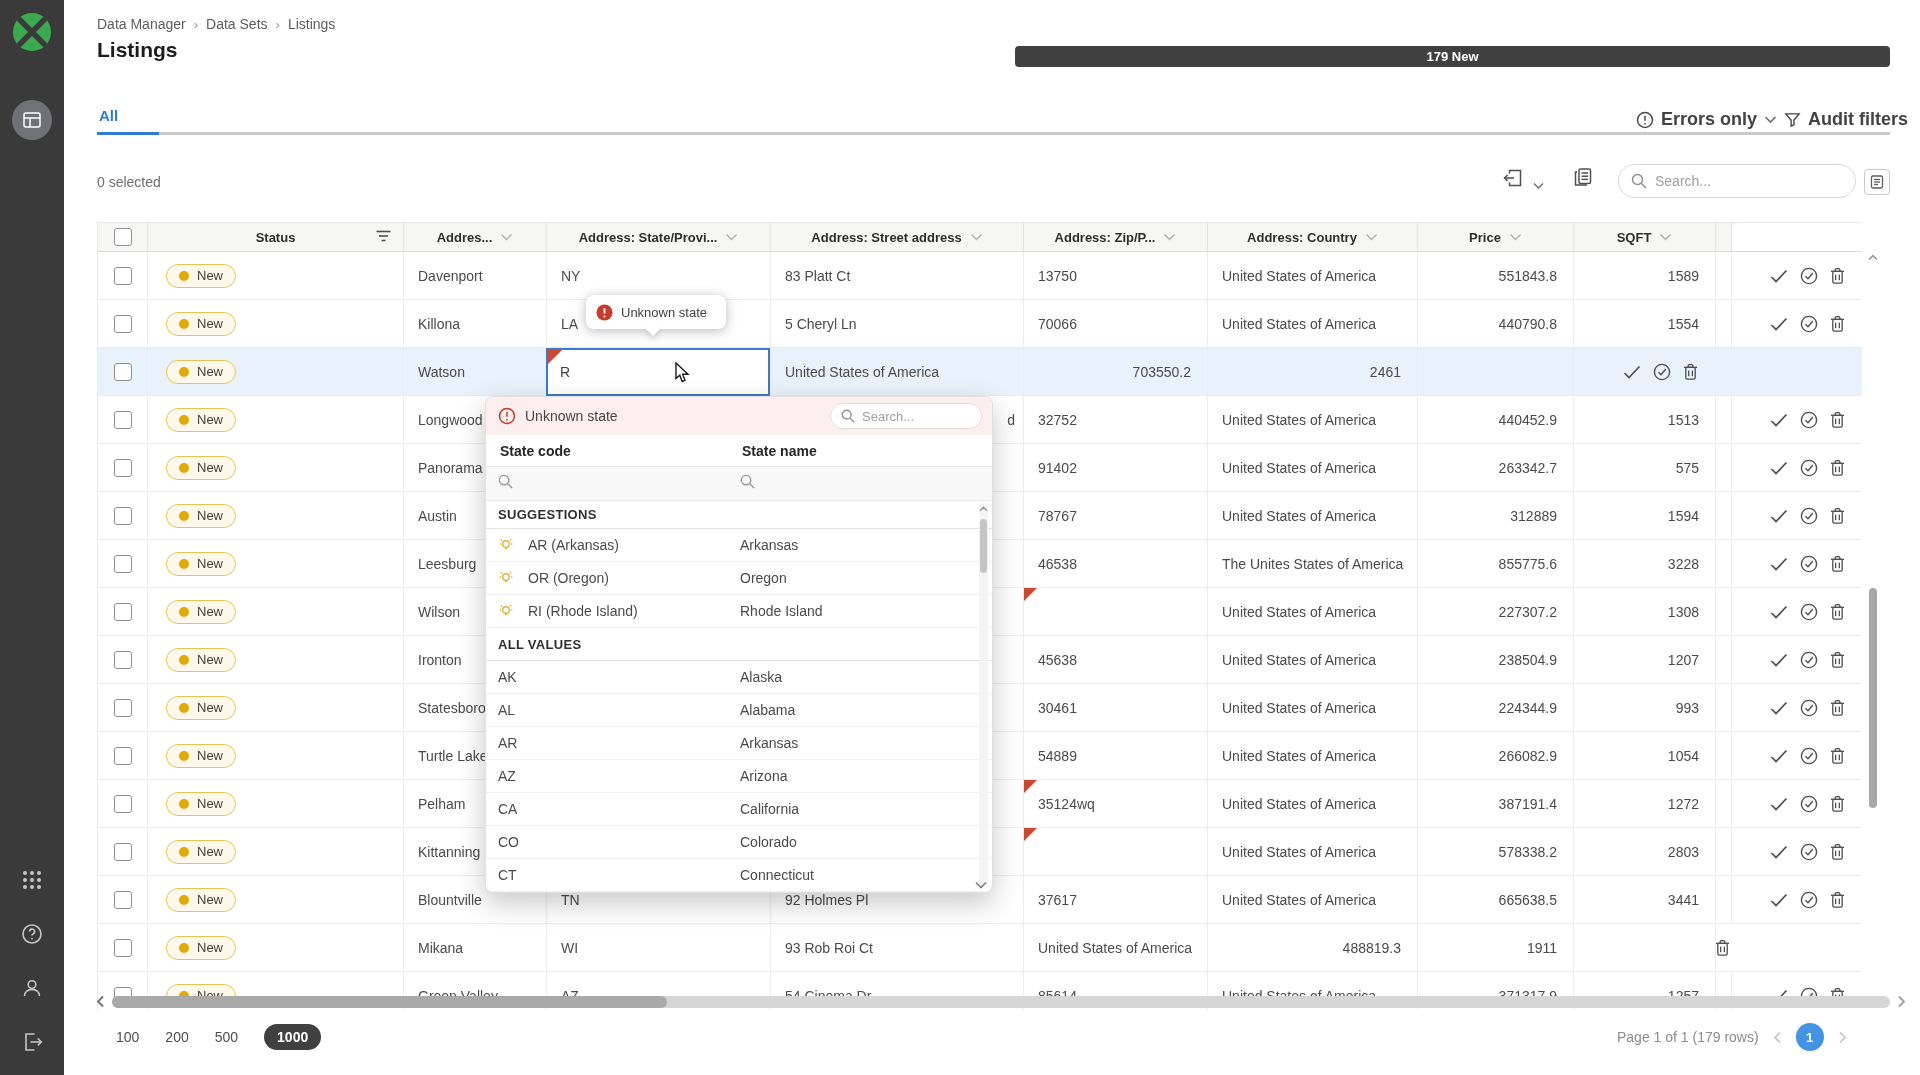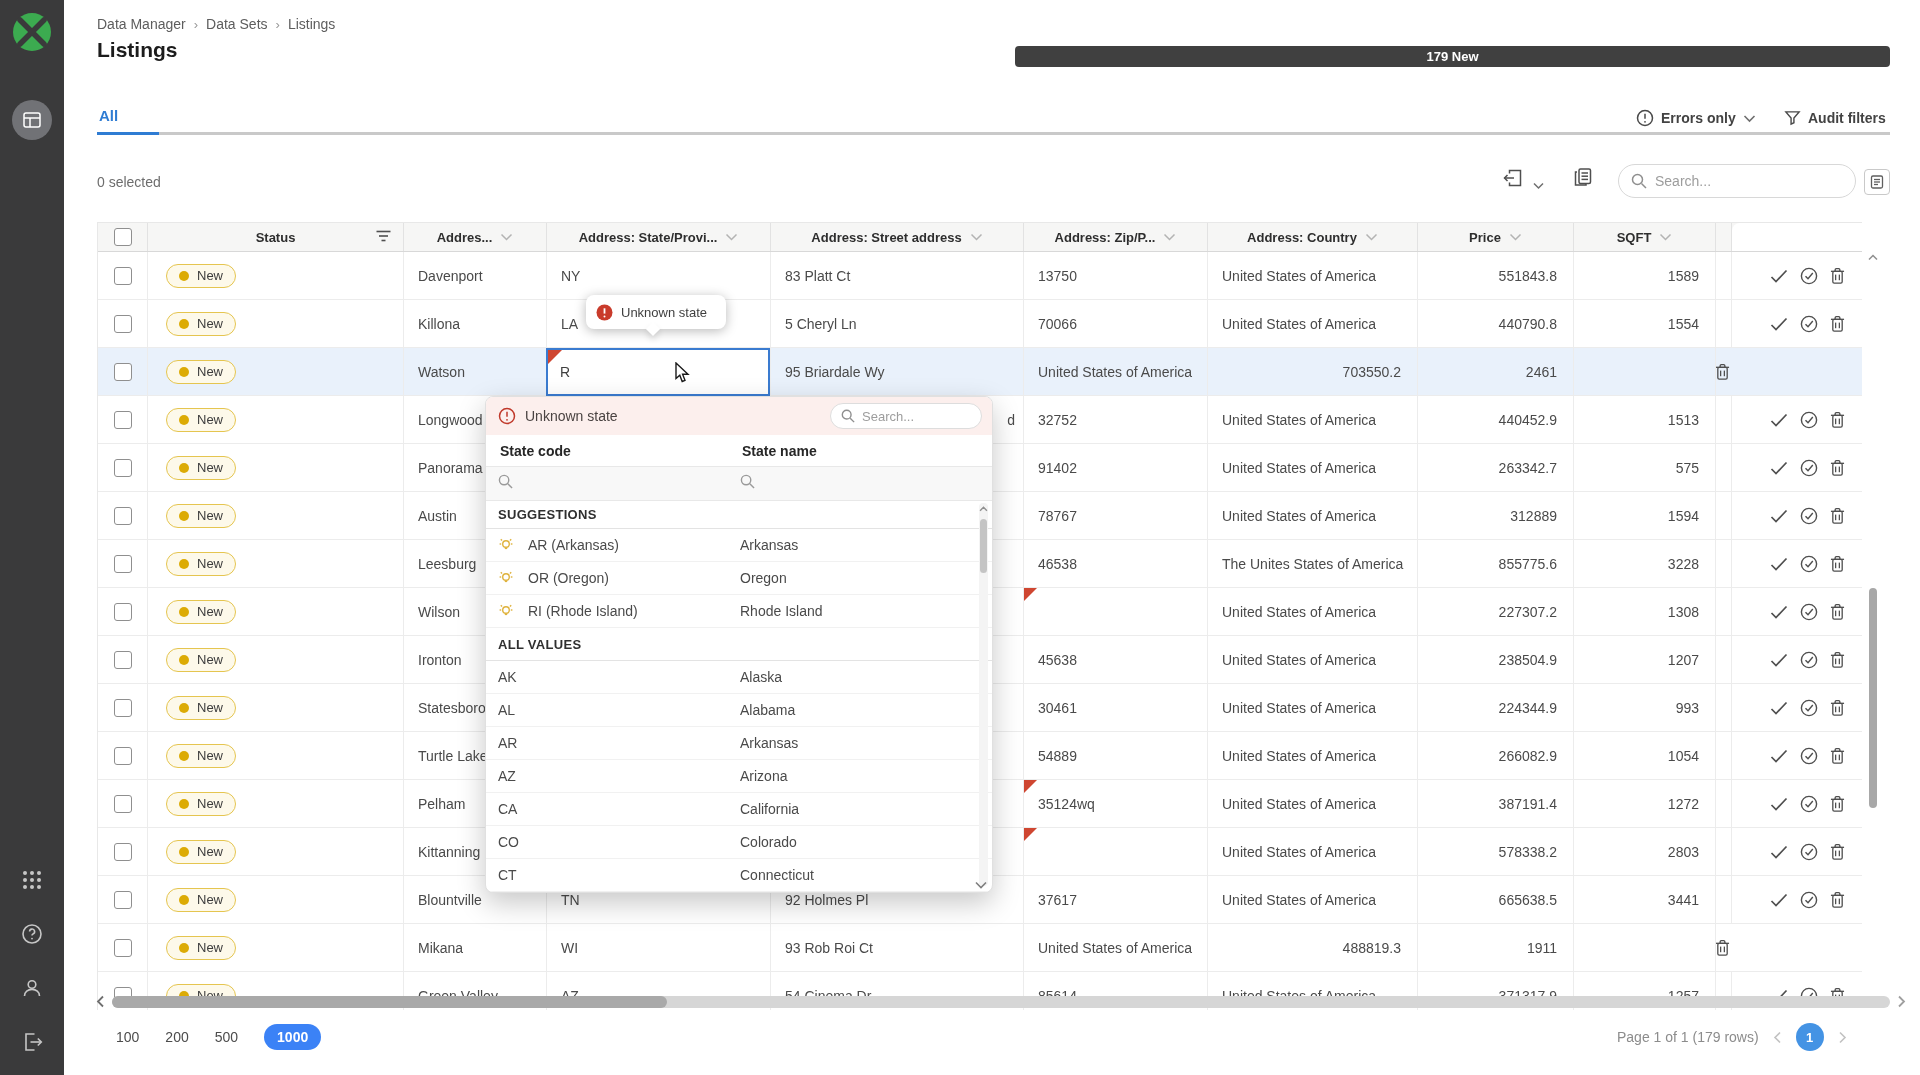--- a/index.html
+++ b/index.html
@@ -14,21 +14,21 @@
   
   .breadcrumb { position:absolute; left:97px; top:16px; font-size:14px; color:#5d5d5d; display:flex; gap:8px; align-items:center; }
   .breadcrumb .sep { color:#9a9a9a; font-size:13px; }
   .page-title { position:absolute; left:97px; top:38px; font-size:21px; font-weight:bold; color:#1c1c1c; }
   .banner { position:absolute; left:1015px; top:46px; width:875px; height:21px; background:#404040; border-radius:4px; color:#fff; font-weight:bold; font-size:13px; display:flex; align-items:center; justify-content:center; }
 
   
   .tab-underline { position:absolute; left:97px; top:132px; width:1793px; height:3px; background:#c9c9c9; }
   .tab-underline .active-seg { position:absolute; left:0; top:0; width:62px; height:3px; background:#2f7cd3; }
   .tab-all { position:absolute; left:99px; top:107px; font-size:15px; font-weight:bold; color:#2f7cd3; cursor:pointer; }
-  .hdr-ctrl { position:absolute; top:109px; display:flex; align-items:center; gap:7px; font-size:14px; font-weight:bold; color:#434343; cursor:pointer; }
+  .hdr-ctrl { position:absolute; top:109px; display:flex; align-items:center; gap:7px; font-size:18px; font-weight:bold; color:#434343; cursor:pointer; }
 
   
   .sel-count { position:absolute; left:97px; top:174px; font-size:14px; color:#6d6d6d; }
   .tb-icon { position:absolute; cursor:pointer; }
   .search-box { position:absolute; left:1618px; top:164px; width:238px; height:34px; border:1px solid #d8d8d8; border-radius:17px; display:flex; align-items:center; padding:0 12px; gap:8px; background:#fff; }
   .search-box input { border:none; outline:none; font-size:14px; color:#333; width:170px; font-family:"Liberation Sans",sans-serif; background:transparent; }
   .search-box input::placeholder { color:#9d9d9d; }
   .doc-btn { position:absolute; left:1864px; top:169px; width:26px; height:26px; border:1px solid #c9c9c9; border-radius:4px; display:flex; align-items:center; justify-content:center; background:#fff; cursor:pointer; }
 
   
@@ -80,21 +80,21 @@
   .p-item { height:33px; display:grid; grid-template-columns:242px 1fr; align-items:center; padding-left:12px; font-size:14px; color:#4a4a4a; border-bottom:1px solid #f1f1f1; cursor:pointer; }
   .p-item .code { display:flex; align-items:center; gap:14px; }
   .p-sb { position:absolute; right:4px; top:2px; width:9px; height:383px; background:#f4f4f4; border-radius:4px; }
   .p-sb .thumb { position:absolute; left:1px; top:16px; width:7px; height:54px; background:#c4c4c4; border-radius:4px; cursor:pointer; }
   .p-sb .up { position:absolute; left:0; top:3px; }
   .p-down { position:absolute; right:5px; bottom:3px; cursor:pointer; }
 
   
   .pagesizes { position:absolute; left:116px; top:1022px; height:30px; display:flex; align-items:center; gap:26px; font-size:14px; color:#4c4c4c; }
   .pagesizes .ps { cursor:pointer; }
-  .pagesizes .ps.active { background:#3b82f6; color:#fff; font-weight:bold; border-radius:14px; padding:5px 13px; }
+  .pagesizes .ps.active { background:#404040; color:#fff; font-weight:bold; border-radius:14px; padding:5px 13px; }
   .pageinfo { position:absolute; left:1617px; top:1022px; height:30px; display:flex; align-items:center; gap:14px; font-size:14px; color:#8c8c8c; }
   .page-circle { width:28px; height:28px; border-radius:50%; background:#4493e4; color:#fff; font-size:13px; font-weight:bold; display:flex; align-items:center; justify-content:center; cursor:pointer; }
   .pg-arr { cursor:pointer; display:inline-flex; }
 </style>
 </head>
 <body>
 
 <div class="sidebar">
   <div class="sb-logo">
     <svg width="40" height="40" viewBox="0 0 40 40">
@@ -383,21 +383,20 @@
           <span class="cb"></span>
         </div>
         <div class="td">
           <span class="badge">
             <span class="dot"></span>
             <span>New</span>
           </span>
         </div>
         <div class="td">Watson</div>
         <div class="td"></div>
-        <div class="td">95 Briardale Wy</div>
         <div class="td">United States of America</div>
         <div class="td num">703550.2</div>
         <div class="td num">2461</div>
         <div class="td spacer"></div>
         <div class="td actions">
           <span class="act-ic">
             <svg width="18" height="14" viewBox="0 0 18 14" fill="none" stroke="#4f4f4f" stroke-width="1.7">
               <path d="M1.5 8 L6 12.5 L16.5 1.5"></path>
             </svg>
           </span>

